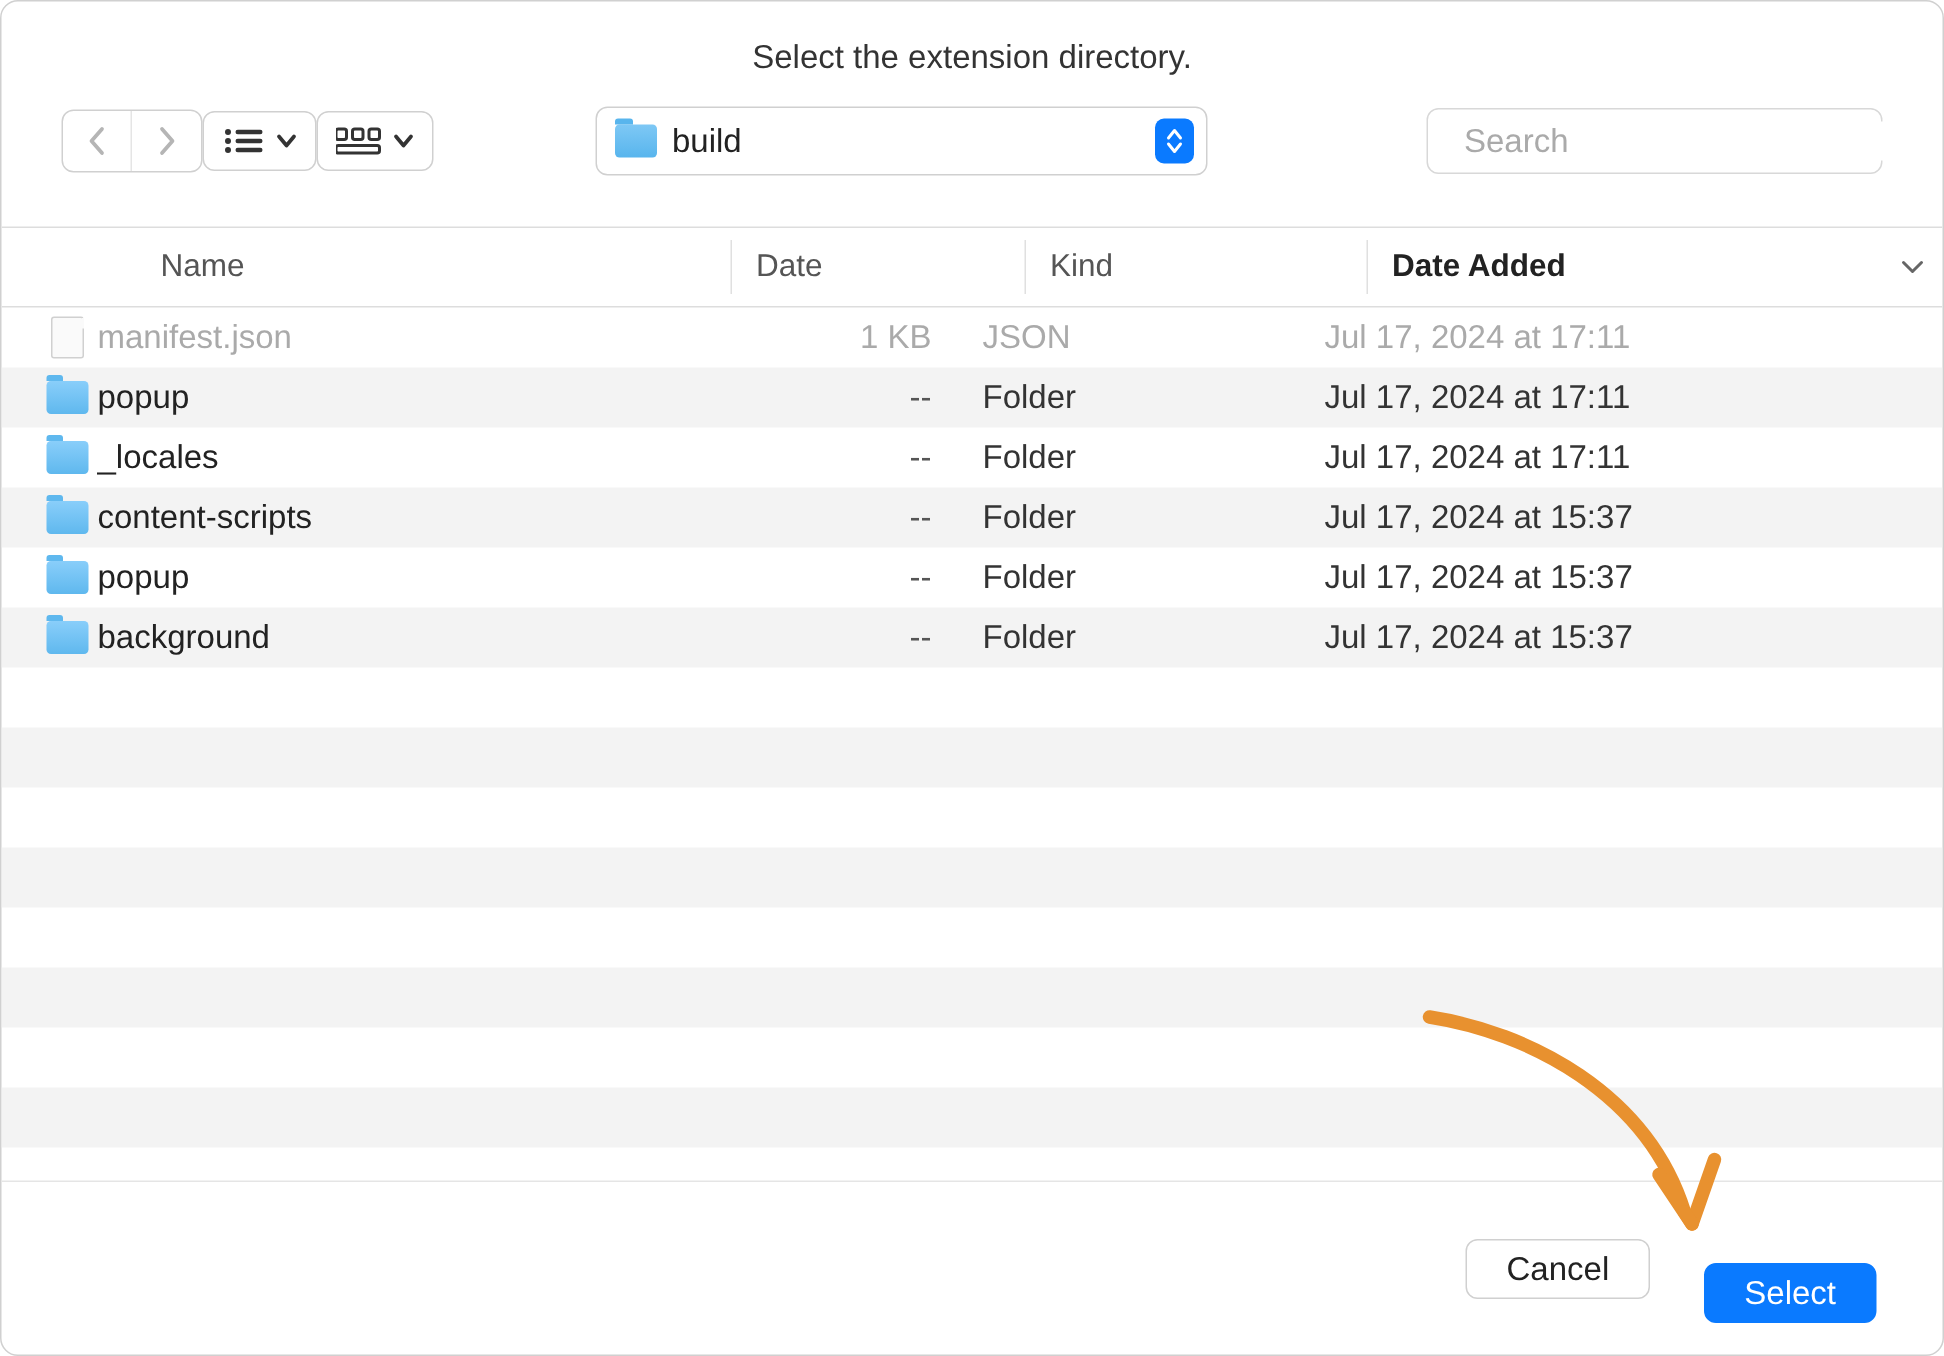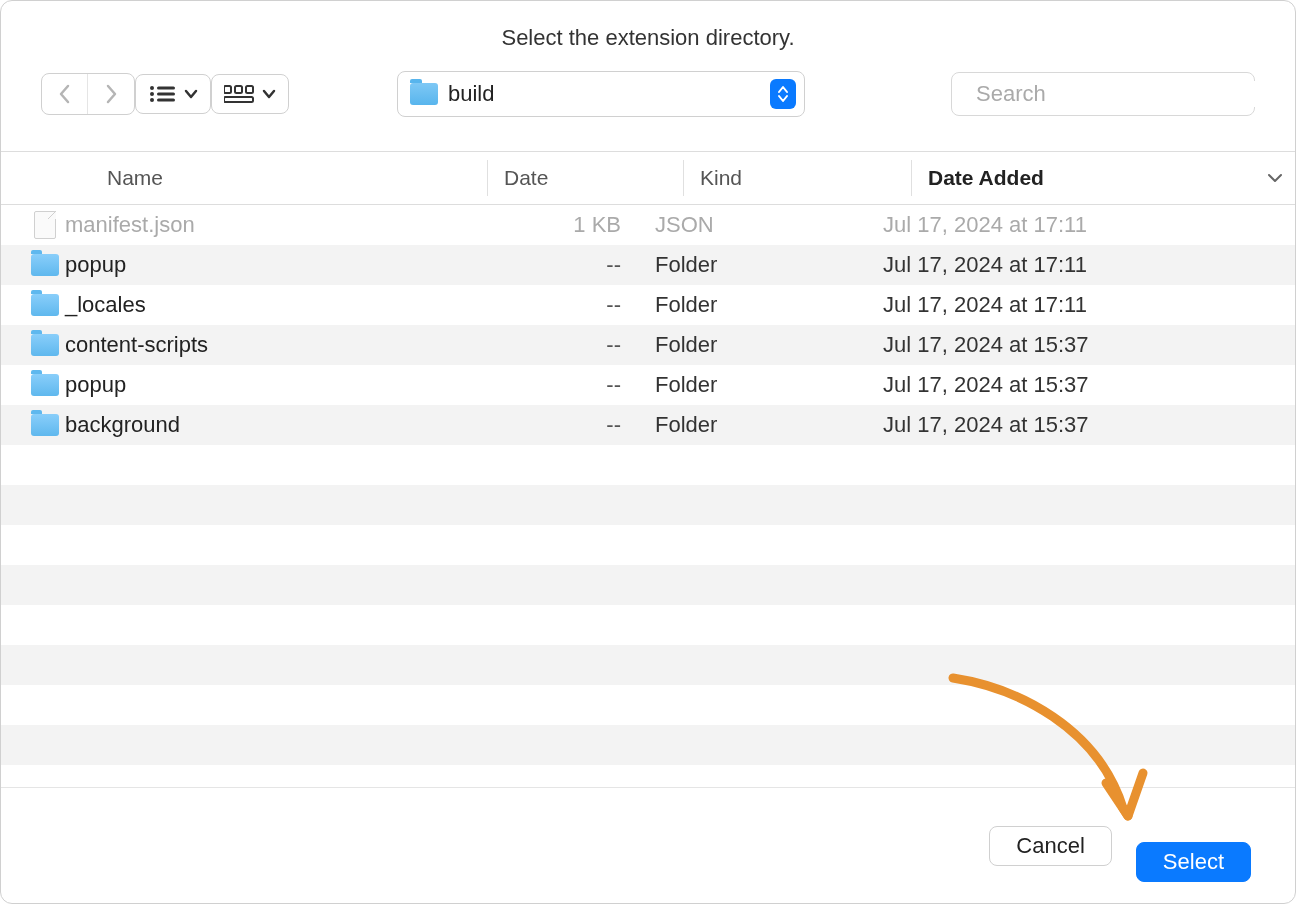--- a/index.html
+++ b/index.html
@@ -182,21 +182,21 @@
       background: #5fb8ee;
       border-radius: 2px 2px 0 0;
     }
     .footer {
       border-top: 1px solid #e5e5e5;
       height: 116px;
       display: flex;
       align-items: center;
       justify-content: flex-end;
       padding: 0 44px;
-      gap: 24px;
+      gap: 36px;
     }
     .btn {
       height: 40px;
       padding: 0 26px;
       border-radius: 8px;
       font-size: 22px;
       cursor: pointer;
       border: 1px solid transparent;
       display: flex; align-items: center;
     }

